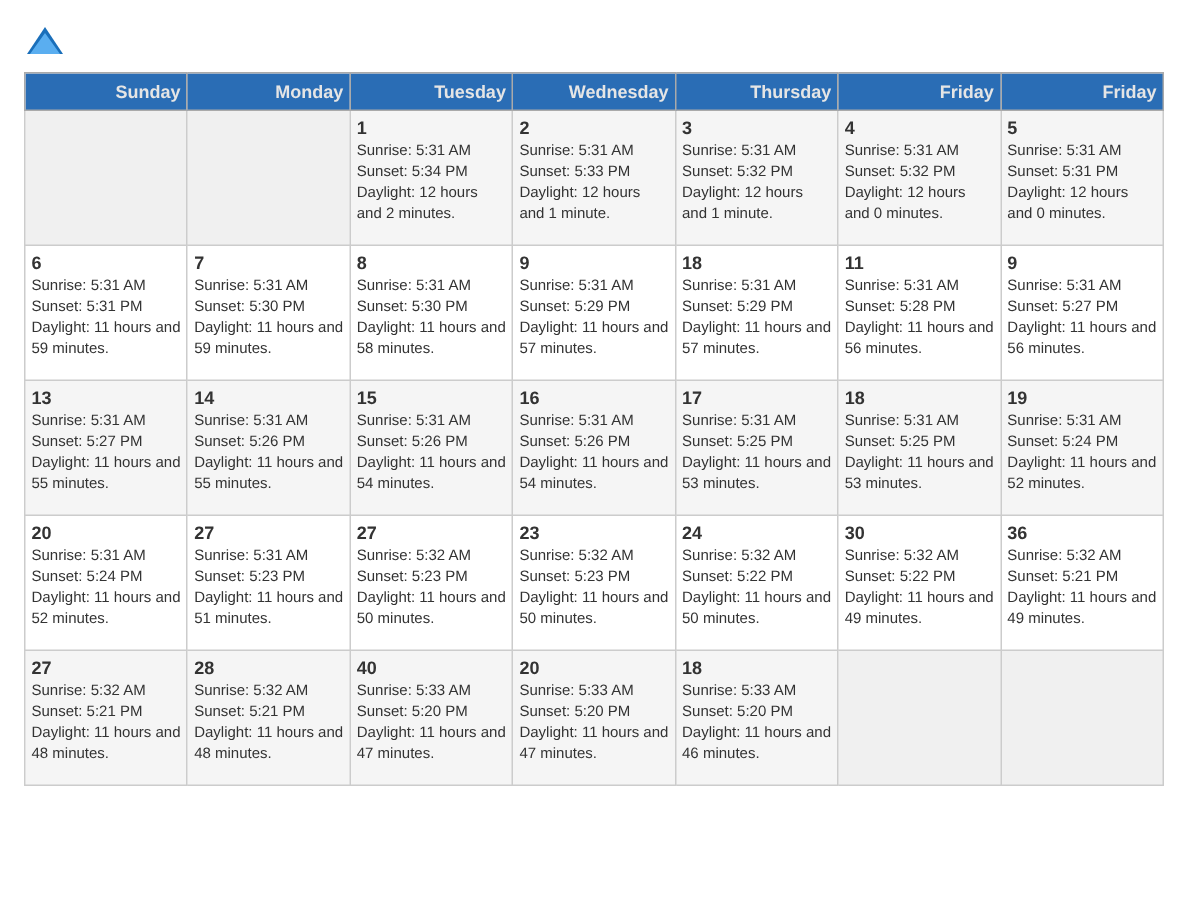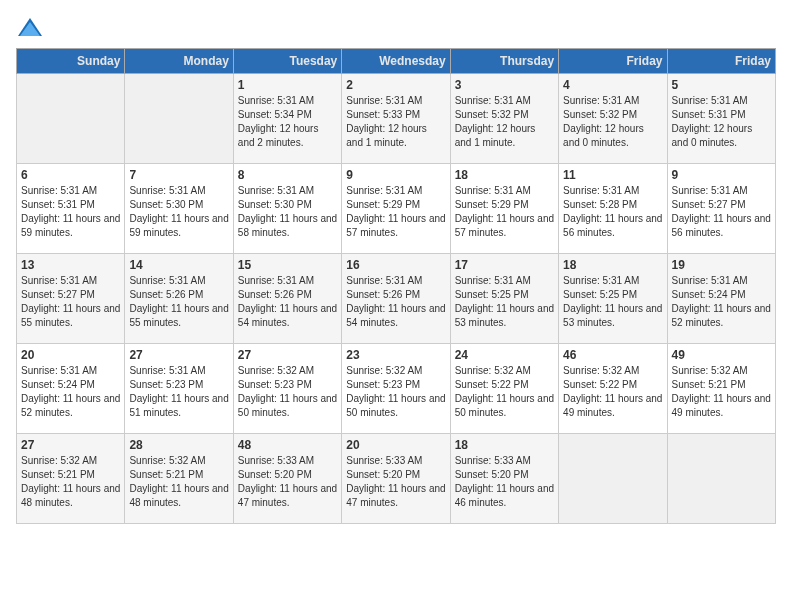--- a/index.html
+++ b/index.html
@@ -263,47 +263,47 @@
           Sunrise: 5:32 AM<br>Sunset: 5:23 PM<br>Daylight: 11 hours and 50 minutes.
         </div>
         </td>
         <td>
           <span class="day-number">24</span>
         <div class="day-info">
           Sunrise: 5:32 AM<br>Sunset: 5:22 PM<br>Daylight: 11 hours and 50 minutes.
         </div>
         </td>
         <td>
-          <span class="day-number">46</span>
+          <span class="day-number">30</span>
         <div class="day-info">
           Sunrise: 5:32 AM<br>Sunset: 5:22 PM<br>Daylight: 11 hours and 49 minutes.
         </div>
         </td>
         <td>
-          <span class="day-number">49</span>
+          <span class="day-number">36</span>
         <div class="day-info">
           Sunrise: 5:32 AM<br>Sunset: 5:21 PM<br>Daylight: 11 hours and 49 minutes.
         </div>
         </td>
       </tr>
       <tr>
         <td>
           <span class="day-number">27</span>
         <div class="day-info">
           Sunrise: 5:32 AM<br>Sunset: 5:21 PM<br>Daylight: 11 hours and 48 minutes.
         </div>
         </td>
         <td>
           <span class="day-number">28</span>
         <div class="day-info">
           Sunrise: 5:32 AM<br>Sunset: 5:21 PM<br>Daylight: 11 hours and 48 minutes.
         </div>
         </td>
         <td>
-          <span class="day-number">48</span>
+          <span class="day-number">40</span>
         <div class="day-info">
           Sunrise: 5:33 AM<br>Sunset: 5:20 PM<br>Daylight: 11 hours and 47 minutes.
         </div>
         </td>
         <td>
           <span class="day-number">20</span>
         <div class="day-info">
           Sunrise: 5:33 AM<br>Sunset: 5:20 PM<br>Daylight: 11 hours and 47 minutes.
         </div>
         </td>

